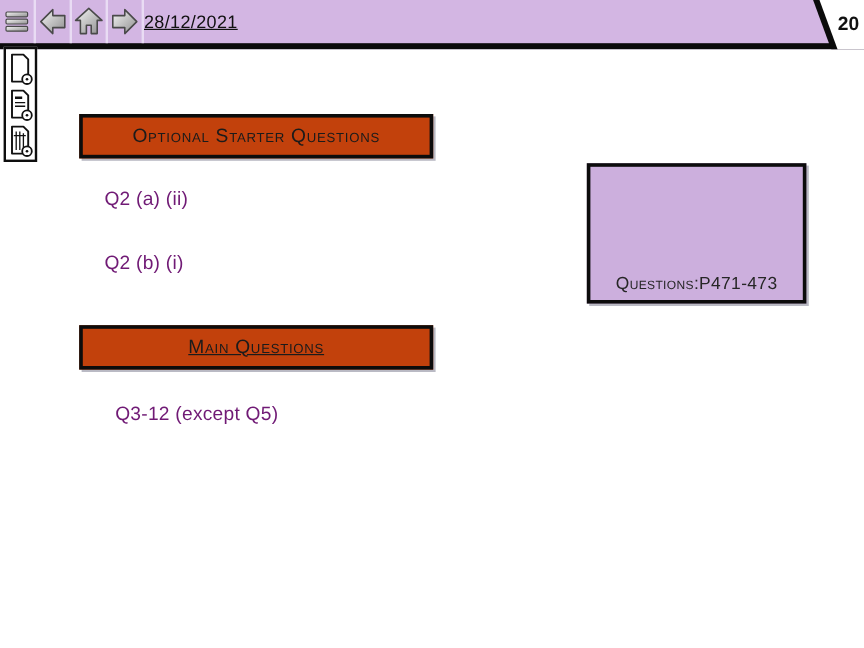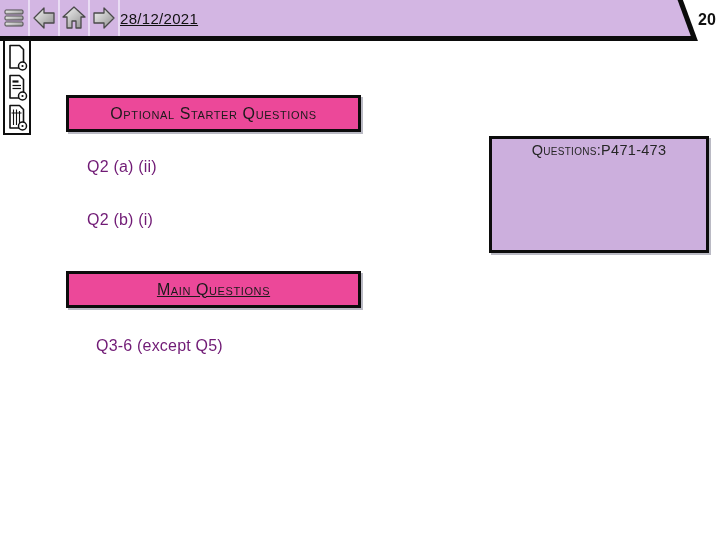--- a/index.html
+++ b/index.html
@@ -38,34 +38,34 @@
   
   .side-panel{
     position:absolute;left:3px;top:39px;width:28px;height:96px;
     background:#ffffff;border:2px solid #0e0e0e;box-sizing:border-box;
     display:flex;flex-direction:column;align-items:center;justify-content:space-around;
     padding:1px 0;
   }
   .side-icon{width:22px;height:27px;cursor:pointer;display:block;}
   
   .heading-box{
-    position:absolute;background:#ec4899;
+    position:absolute;background:#c2410c;
     border:3px solid #0c0c0c;box-sizing:border-box;
     box-shadow:2px 2px 0 rgba(25,25,60,.30);
     display:flex;align-items:center;justify-content:center;
     font-variant:small-caps;font-size:16px;letter-spacing:.6px;
     color:#1b1b1b;font-weight:500;
   }
   .box-starter{left:66px;top:95px;width:295px;height:37px;}
   .box-main{left:66px;top:271px;width:295px;height:37px;text-decoration:underline;}
   .ref-box{
-    position:absolute;left:489px;top:136px;width:220px;height:117px;
+    position:absolute;left:489px;top:136px;width:183px;height:117px;
     background:#ccafdd;border:3px solid #0c0c0c;box-sizing:border-box;
     box-shadow:2px 2px 0 rgba(25,25,60,.30);
-    display:flex;flex-direction:column;align-items:center;justify-content:flex-start;
+    display:flex;flex-direction:column;align-items:center;justify-content:flex-end;
     font-variant:small-caps;font-size:14.5px;letter-spacing:.3px;
     color:#262626;font-weight:500;line-height:1.65;
   }
   .q-item{
     position:absolute;font-size:16px;color:#701a75;letter-spacing:.2px;
     white-space:nowrap;
   }
   .q2a{left:87px;top:158px;}
   .q2b{left:87px;top:211px;}
   .q3 {left:96px;top:337px;}
@@ -164,13 +164,13 @@
 
 <div class="q-item q2a">Q2 (a) (ii)</div>
 <div class="q-item q2b">Q2 (b) (i)</div>
 
 <div class="ref-box">
   <div>Questions:P471-473</div>
 </div>
 
 <div class="heading-box box-main">Main Questions</div>
 
-<div class="q-item q3">Q3-6 (except Q5)</div>
+<div class="q-item q3">Q3-12 (except Q5)</div>
 
 </body></html>

